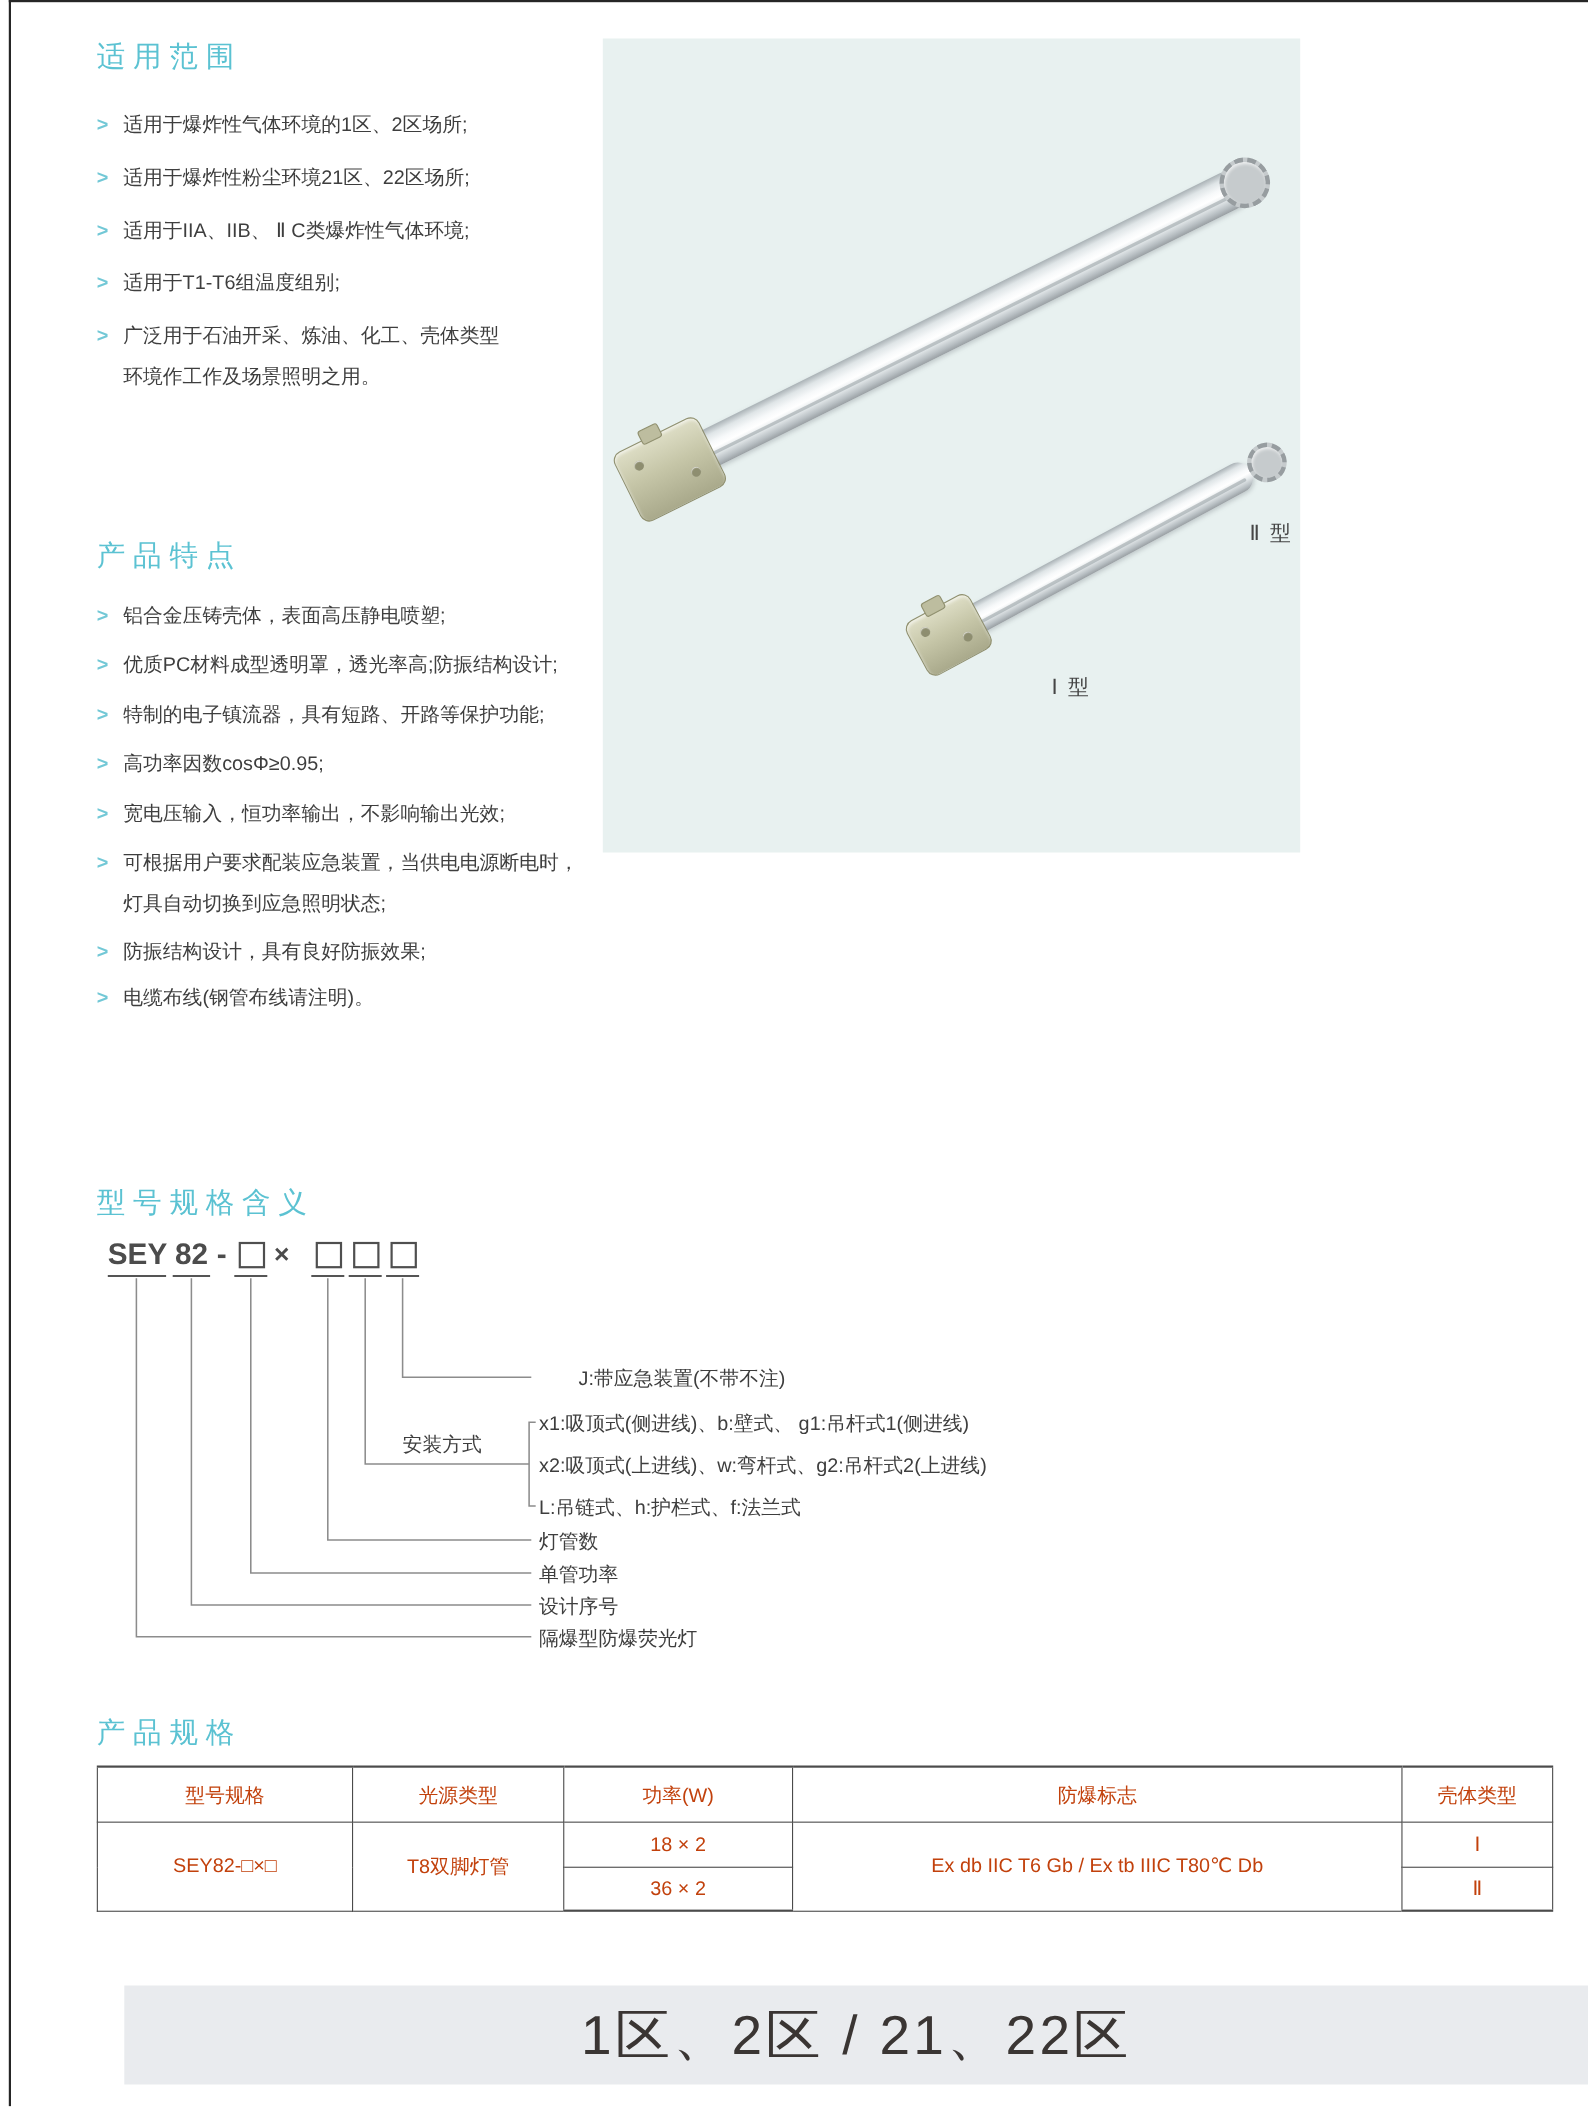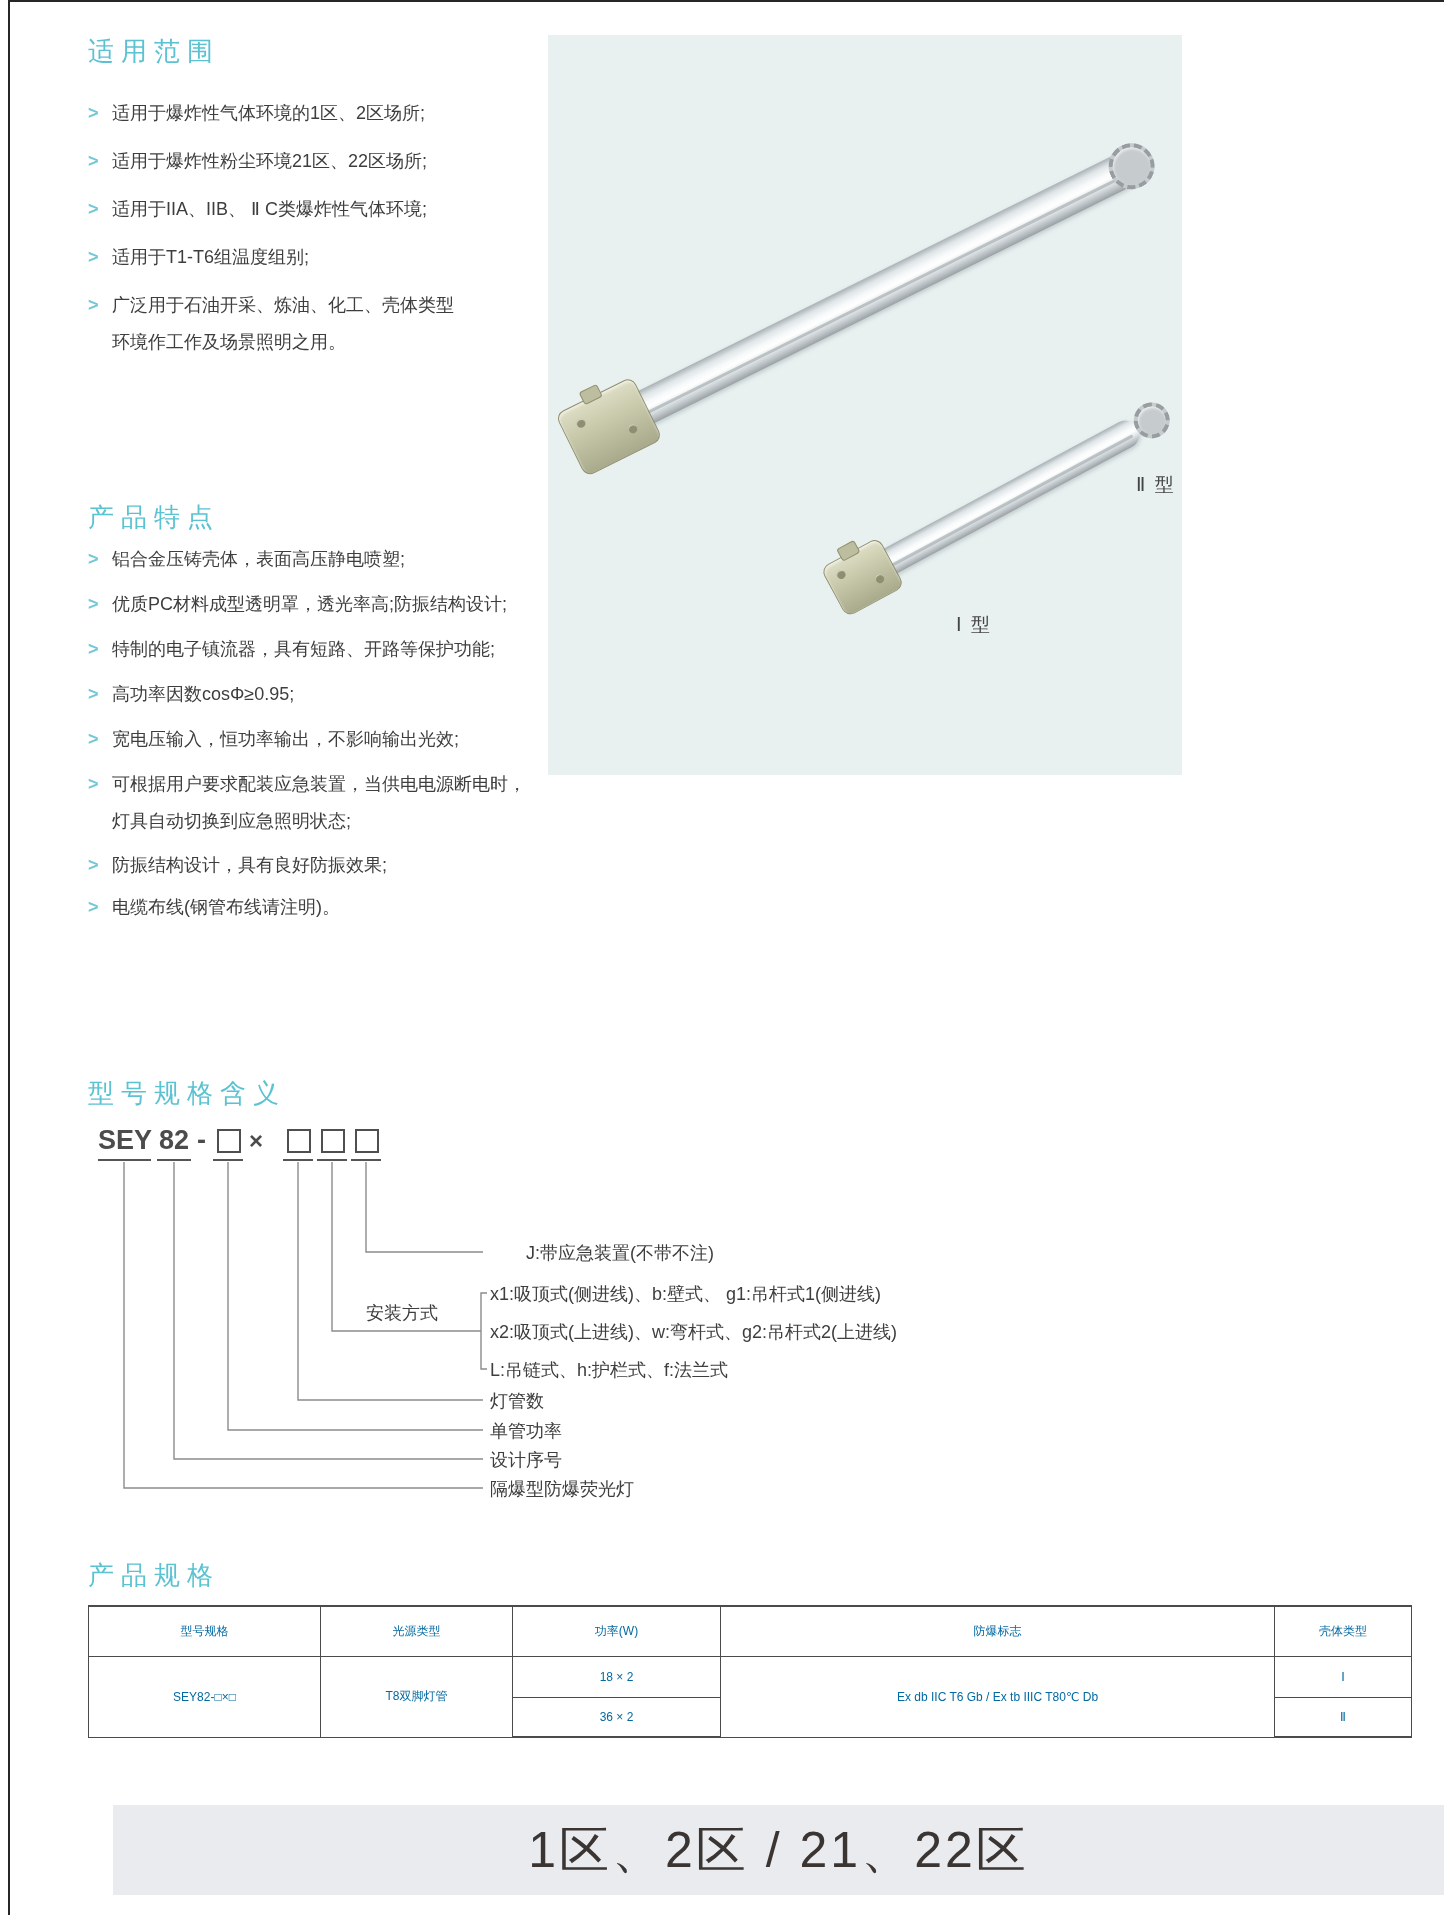--- a/index.html
+++ b/index.html
@@ -34,21 +34,21 @@
   
   .diagram{ position:absolute; left:95px; top:1125px; width:930px; height:395px; }
   .code{ position:absolute; top:0; font-size:27px; font-weight:bold; color:#4c4c4c; white-space:nowrap; }
   .mbox{ position:absolute; top:4px; width:20px; height:20px; border:2px solid #4f4f4f; background:#fff; }
   .dlines{ position:absolute; left:0; top:0; }
   .dlabel{ position:absolute; font-size:18px; color:var(--txt); white-space:nowrap; }
 
   
   .spec-table{ position:absolute; left:88px; top:1605px; border-collapse:collapse; table-layout:fixed; }
   .spec-table td{ border:1px solid var(--tbl); text-align:center; vertical-align:middle;
-                  font-size:12px; color:#0369a1; padding:0; }
+                  font-size:18px; color:#c2410c; padding:0; }
   .spec-table tr.hdr td{ height:49px; border-top:2px solid var(--tbl); }
   .spec-table tr.r1 td{ height:40px; }
   .spec-table tr.r2 td{ height:38px; border-bottom:2px solid var(--tbl); }
 
   
   .banner{ position:absolute; left:113px; top:1805px; width:1331px; height:90px; background:#e9ebee;
            display:flex; align-items:center; justify-content:center; }
   .banner-text{ font-size:50px; color:#3a3533; letter-spacing:3px; white-space:nowrap; }
 </style>
 </head>
@@ -102,21 +102,21 @@
         <span class="stub" style="left:22px;"></span>
         <span class="bolt" style="left:10px; top:10px;"></span>
         <span class="bolt" style="left:42px; top:32px;"></span>
       </div>
       <div class="gear" style="right:-6px; top:14px; width:36px; height:36px;"></div>
     </div>
     <div class="photo-label" style="left:588px; top:437px;">Ⅱ 型</div>
     <div class="photo-label" style="left:408px; top:577px;">Ⅰ 型</div>
   </div>
 
-  <div class="sec-title" style="left:88px; top:500px;text-align:right;">产品特点</div>
+  <div class="sec-title" style="left:88px; top:488px;text-align:right;">产品特点</div>
 
   <div class="li" style="left:88px; top:546px;">
     <span class="arrow">&gt;</span>
     <span class="li-text">铝合金压铸壳体，表面高压静电喷塑;</span>
   </div>
   <div class="li" style="left:88px; top:591px;">
     <span class="arrow">&gt;</span>
     <span class="li-text">优质PC材料成型透明罩，透光率高;防振结构设计;</span>
   </div>
   <div class="li" style="left:88px; top:636px;">

